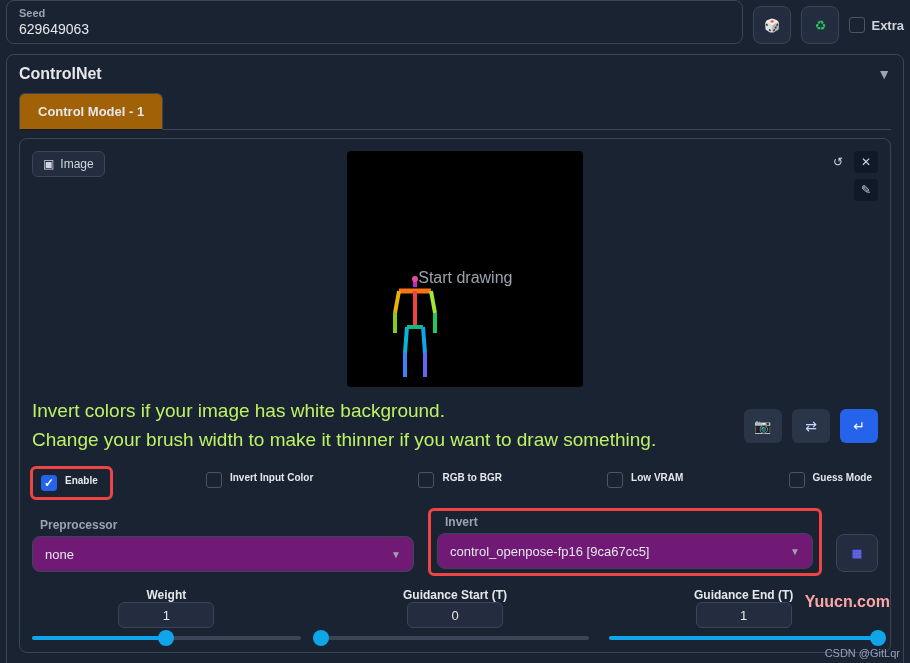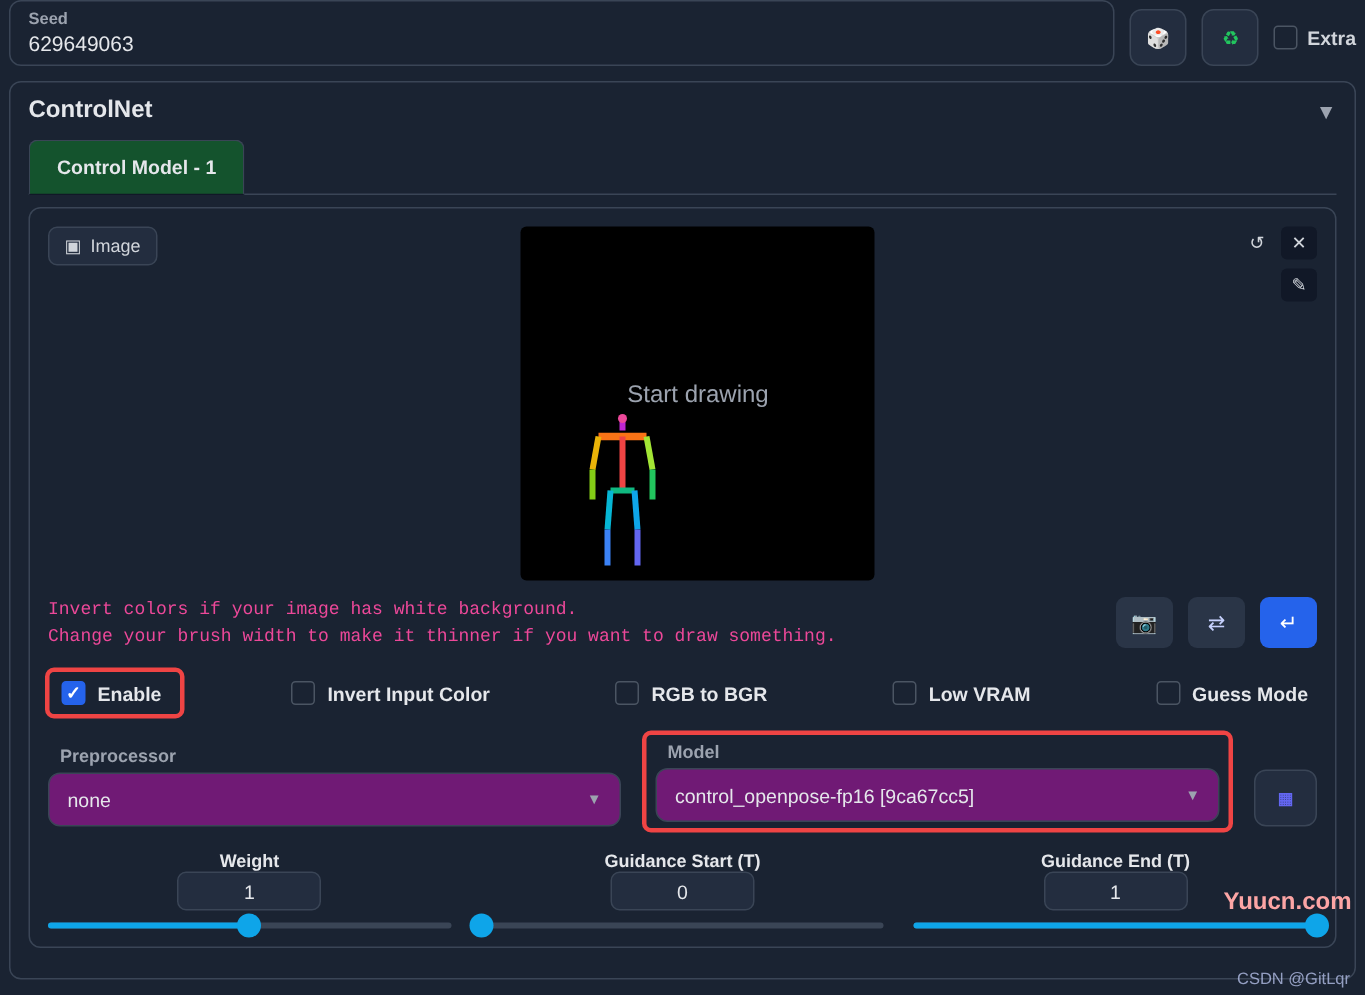--- a/index.html
+++ b/index.html
@@ -21,55 +21,55 @@
 .extra-wrap { display: flex; align-items: center; gap: 6px; margin-top: 6px; }
 .chk { width: 16px; height: 16px; border: 1px solid #4b5563; border-radius: 3px; background: #1a2332; display: inline-flex; align-items: center; justify-content: center; }
 .chk.checked { background: #2563eb; border-color: #2563eb; }
 .chk.checked::after { content: "✓"; color: white; font-size: 12px; line-height: 1; }
 .panel { margin: 0 6px; border: 1px solid #3a4556; border-radius: 8px; padding: 10px 12px 20px; }
 .panel-header { display: flex; justify-content: space-between; align-items: center; margin-bottom: 10px; }
 .panel-title { font-size: 16px; font-weight: 600; color: #e5e7eb; }
 .tri { color: #9ca3af; font-size: 14px; cursor: pointer; }
 .tabs { display: flex; border-bottom: 1px solid #3a4556; margin-bottom: 8px; }
 .tab { padding: 10px 18px; color: #6b7280; font-weight: 600; cursor: pointer; border-radius: 6px 6px 0 0; margin-bottom: -1px; }
-.tab.active { background: #14532d; color: #e5e7eb; border: 1px solid #3a4556; border-bottom: 1px solid #111827; }
+.tab.active { background: #a16207; color: #e5e7eb; border: 1px solid #3a4556; border-bottom: 1px solid #111827; }
 .inner-panel { border: 1px solid #3a4556; border-radius: 8px; padding: 12px; }
 .canvas-row { display: flex; gap: 10px; }
 .image-btn { height: 26px; padding: 0 10px; border: 1px solid #3a4556; border-radius: 6px; background: #232d3f; display: inline-flex; align-items: center; gap: 6px; font-size: 12px; color: #d1d5db; cursor: pointer; }
 .canvas-area { flex: 1; display: flex; justify-content: center; position: relative; }
 .canvas { width: 236px; height: 236px; background: #000; position: relative; border-radius: 4px; }
-.canvas-text { position: absolute; top: 104px; left: 0; right: 0; text-align: center; color: #9ca3af; font-size: 16px; }
+.canvas-text { position: absolute; top: 118px; left: 0; right: 0; text-align: center; color: #9ca3af; font-size: 16px; }
 .tool-col { display: flex; flex-direction: column; gap: 6px; align-items: flex-end; }
 .tool-row { display: flex; gap: 4px; }
 .tool-btn { width: 24px; height: 22px; border-radius: 4px; display: flex; align-items: center; justify-content: center; font-size: 12px; color: #d1d5db; cursor: pointer; }
 .tool-btn.dark { background: #111827; }
 .hint-row { display: flex; justify-content: space-between; align-items: center; margin-top: 10px; }
-.hint { color: #ec4899; font-size: 12px; line-height: 1.5; font-family: Liberation Mono, monospace; }
+.hint { color: #bef264; font-size: 19px; line-height: 1.5; }
 .action-btns { display: flex; gap: 10px; }
 .act-btn { width: 38px; height: 34px; border-radius: 6px; background: #2a3547; display: flex; align-items: center; justify-content: center; cursor: pointer; font-size: 14px; color: #c7d2fe; }
 .act-btn.blue { background: #2563eb; color: white; }
 .checks-row { display: flex; justify-content: space-between; margin: 18px 6px 0; }
-.check-item { display: flex; align-items: center; gap: 8px; font-weight: 600; font-size: 13px; color: #e5e7eb; }
+.check-item { display: flex; gap: 8px; font-weight: 600; font-size: 10px; color: #e5e7eb; }
 .enable-highlight { border: 3px solid #ef4444; border-radius: 6px; padding: 6px 12px 6px 8px; margin: -6px -12px -6px -8px; }
 .row2 { display: flex; gap: 20px; margin-top: 18px; align-items: flex-end; }
 .col { flex: 1; }
 .field-label { font-size: 12px; color: #9ca3af; font-weight: 600; margin-bottom: 4px; padding-left: 8px; }
 .select { height: 36px; border: 1px solid #3a4556; border-radius: 8px; background: #701a75; display: flex; align-items: center; justify-content: space-between; padding: 0 12px; color: #e5e7eb; cursor: pointer; }
 .chev { color: #9ca3af; font-size: 10px; }
 .model-highlight { border: 3px solid #ef4444; border-radius: 6px; padding: 4px 6px; margin: -4px -6px; }
 .run-btn { width: 42px; height: 38px; border: 1px solid #3a4556; border-radius: 8px; background: #232d3f; display: flex; align-items: center; justify-content: center; cursor: pointer; color: #6366f1; font-size: 11px; font-weight: bold; }
 .sliders-row { display: flex; gap: 20px; margin-top: 16px; }
 .slider-col { flex: 1; }
 .slider-top { display: flex; justify-content: center; align-items: center; margin-bottom: 8px; flex-direction: column; }
 .slider-label { font-size: 12px; font-weight: 600; color: #e5e7eb; }
 .slider-val { width: 96px; height: 26px; border: 1px solid #3a4556; border-radius: 6px; background: #232d3f; text-align: center; line-height: 26px; color: #e5e7eb; }
 .slider-track { height: 4px; background: #3a4556; border-radius: 2px; position: relative; }
 .slider-fill { height: 4px; background: #0ea5e9; border-radius: 2px; position: absolute; left: 0; }
 .slider-thumb { width: 16px; height: 16px; background: #0ea5e9; border-radius: 50%; position: absolute; top: -6px; margin-left: -8px; }
-.watermark1 { position: absolute; right: 9px; bottom: 52px; color: #fca5a5; font-size: 16px; font-weight: 600; }
+.watermark1 { position: absolute; right: 20px; bottom: 52px; color: #fca5a5; font-size: 16px; font-weight: 600; }
 .watermark2 { position: absolute; right: 10px; bottom: 4px; color: #c7d2fe; font-size: 11px; opacity: 0.7; margin-left: 12px; }
 svg.pose { position: absolute; left: 38px; top: 122px; }
 </style>
 </head>
 <body>
 
 <div class="top-row">
   <div class="seed-wrap">
     <div class="seed-label">Seed</div>
     <div class="seed-value">629649063</div>
@@ -185,21 +185,21 @@
     <div class="row2">
       <div class="col">
         <div class="field-label">Preprocessor</div>
         <div class="select">
           <span>none</span>
           <span class="chev">▼</span>
         </div>
       </div>
       <div class="col">
         <div class="model-highlight">
-          <div class="field-label">Model</div>
+          <div class="field-label">Invert</div>
           <div class="select">
             <span>control_openpose-fp16 [9ca67cc5]</span>
             <span class="chev">▼</span>
           </div>
         </div>
       </div>
       <div class="run-btn">
           <span>▦</span>
         </div>
     </div>

